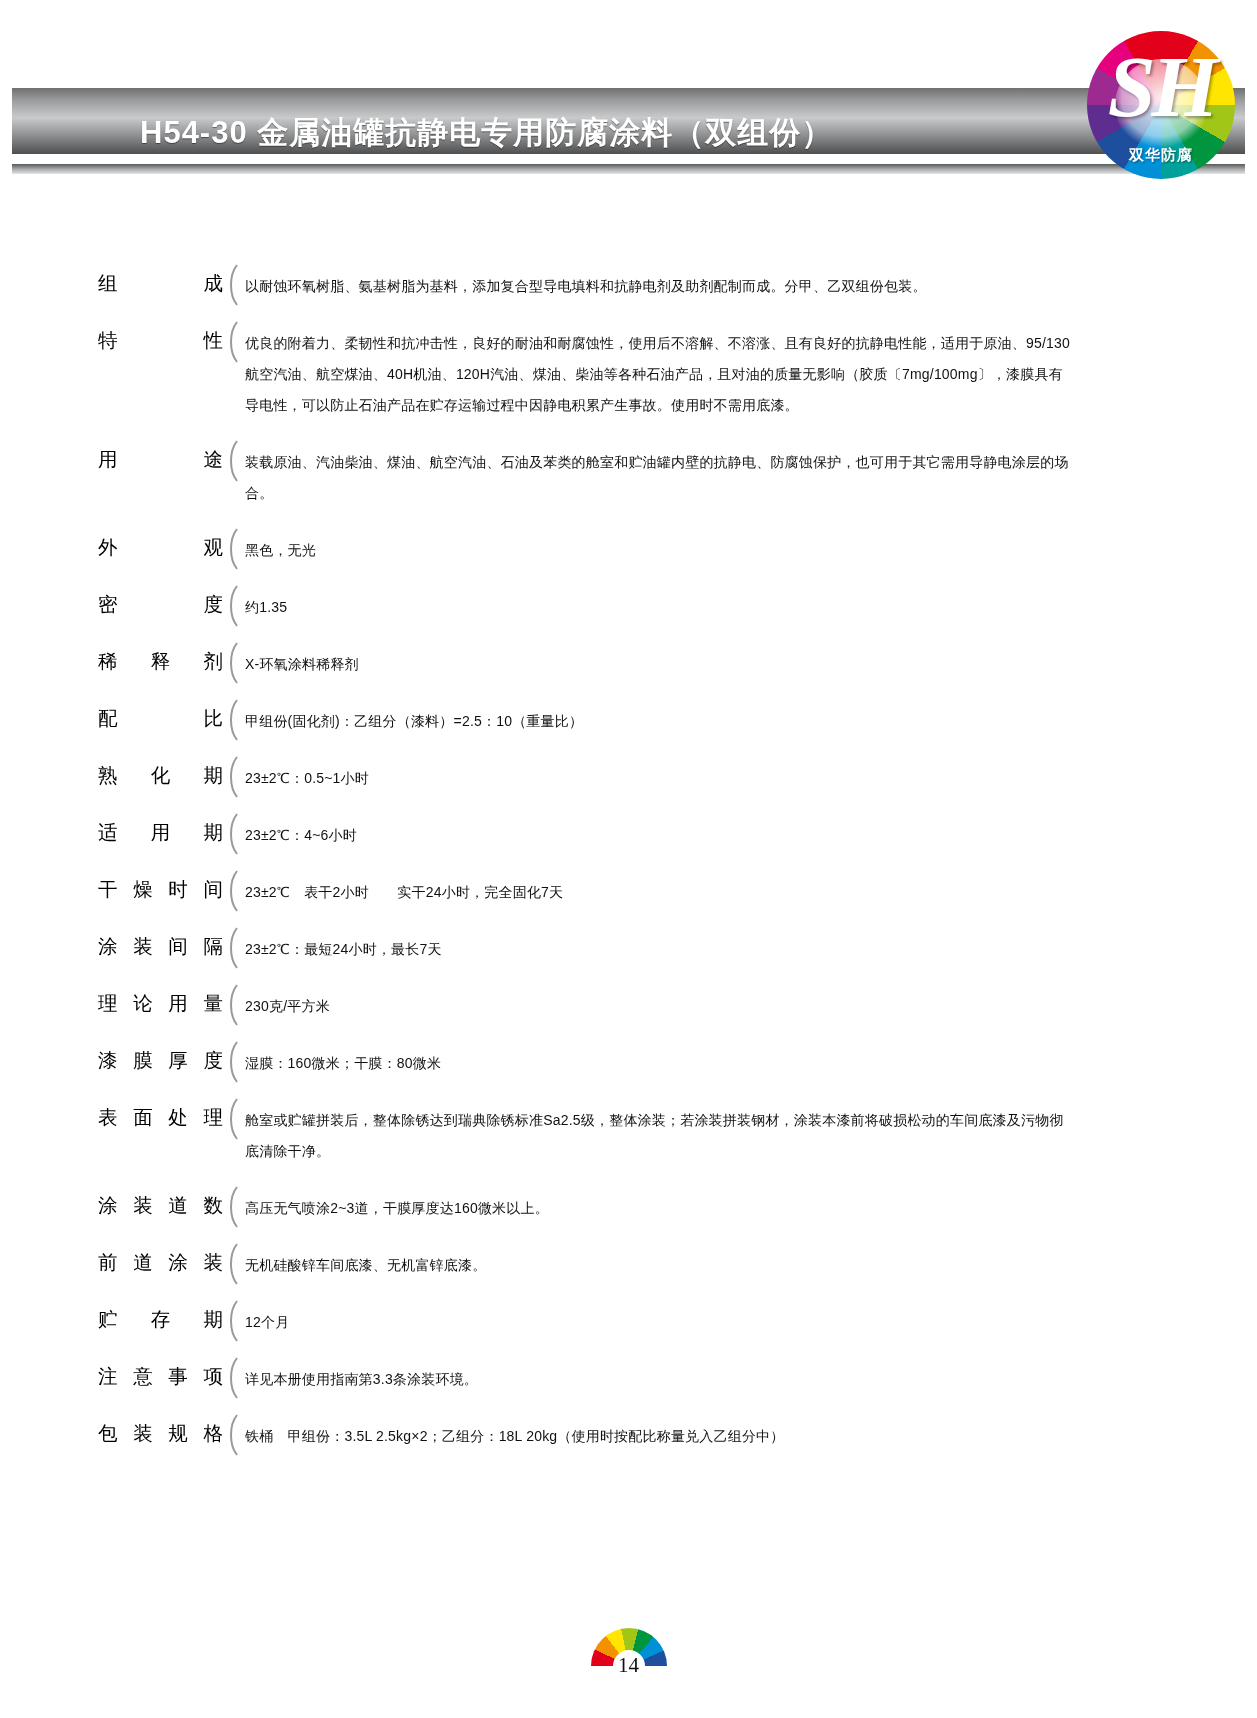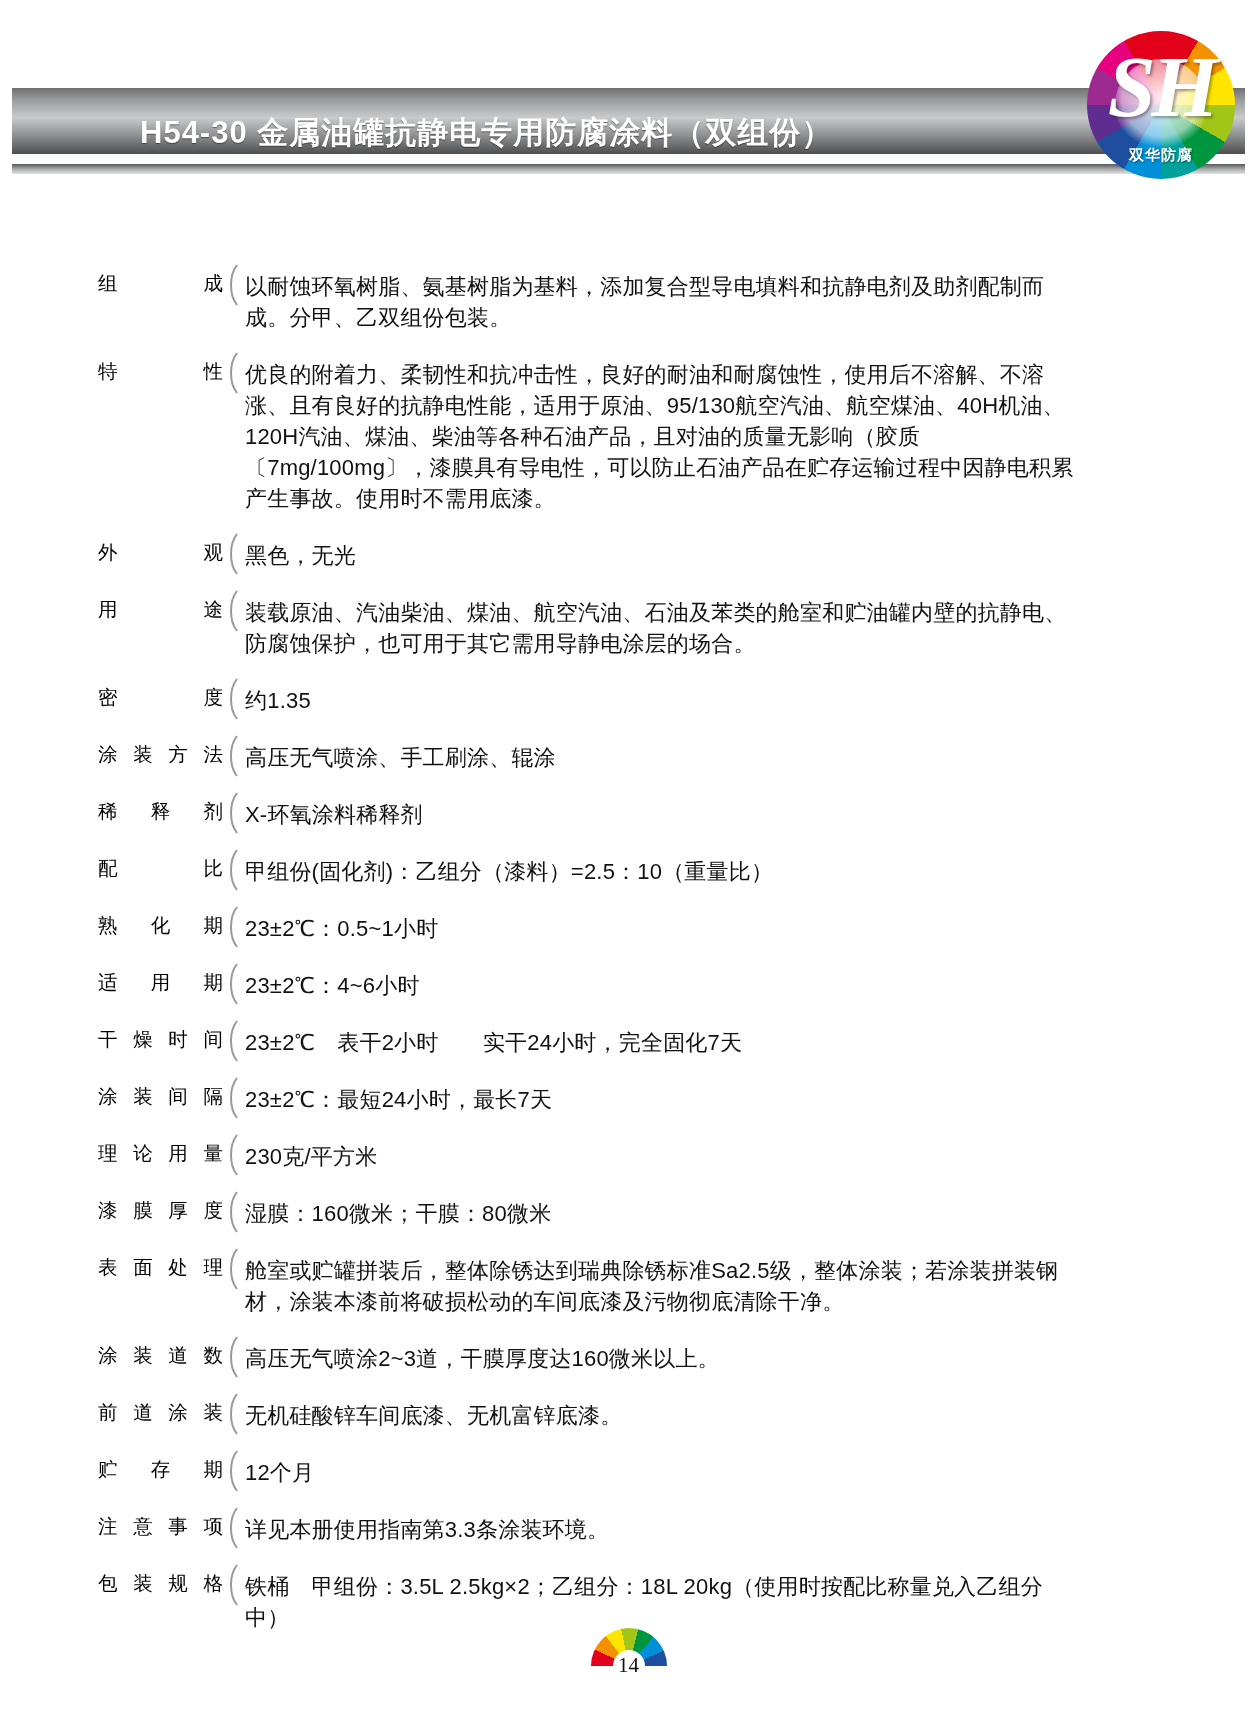--- a/index.html
+++ b/index.html
@@ -142,21 +142,21 @@
     position: relative;
     height: 34px;
     margin-top: -1px;
   }
   .brace svg {
     position: absolute;
     left: 0;
     top: -4px;
   }
   .value {
-    font-size: 22px;
+    font-size: 14px;
     color: #111111;
     line-height: 31px;
     max-width: 830px;
     padding-top: 3px;
     letter-spacing: .2px;
   }
 
   
   .footer {
     position: absolute;
@@ -235,54 +235,45 @@
     <div class="row">
       <div class="label">特　　性</div>
       <div class="brace">
         <svg width="22" height="44" viewBox="0 0 22 44">
           <path d="M14 2 C6 12, 6 32, 14 42" fill="none" stroke="#9a9a9a" stroke-width="2"></path>
         </svg>
       </div>
       <div class="value">优良的附着力、柔韧性和抗冲击性，良好的耐油和耐腐蚀性，使用后不溶解、不溶涨、且有良好的抗静电性能，适用于原油、95/130航空汽油、航空煤油、40H机油、120H汽油、煤油、柴油等各种石油产品，且对油的质量无影响（胶质〔7mg/100mg〕，漆膜具有导电性，可以防止石油产品在贮存运输过程中因静电积累产生事故。使用时不需用底漆。</div>
     </div>
     <div class="row">
+      <div class="label">用　　途</div>
+      <div class="brace">
+        <svg width="22" height="44" viewBox="0 0 22 44">
+          <path d="M14 2 C6 12, 6 32, 14 42" fill="none" stroke="#9a9a9a" stroke-width="2"></path>
+        </svg>
+      </div>
+      <div class="value">装载原油、汽油柴油、煤油、航空汽油、石油及苯类的舱室和贮油罐内壁的抗静电、防腐蚀保护，也可用于其它需用导静电涂层的场合。</div>
+    </div>
+    <div class="row">
       <div class="label">外　　观</div>
       <div class="brace">
         <svg width="22" height="44" viewBox="0 0 22 44">
           <path d="M14 2 C6 12, 6 32, 14 42" fill="none" stroke="#9a9a9a" stroke-width="2"></path>
         </svg>
       </div>
       <div class="value">黑色，无光</div>
     </div>
     <div class="row">
-      <div class="label">用　　途</div>
-      <div class="brace">
-        <svg width="22" height="44" viewBox="0 0 22 44">
-          <path d="M14 2 C6 12, 6 32, 14 42" fill="none" stroke="#9a9a9a" stroke-width="2"></path>
-        </svg>
-      </div>
-      <div class="value">装载原油、汽油柴油、煤油、航空汽油、石油及苯类的舱室和贮油罐内壁的抗静电、防腐蚀保护，也可用于其它需用导静电涂层的场合。</div>
-    </div>
-    <div class="row">
       <div class="label">密　　度</div>
       <div class="brace">
         <svg width="22" height="44" viewBox="0 0 22 44">
           <path d="M14 2 C6 12, 6 32, 14 42" fill="none" stroke="#9a9a9a" stroke-width="2"></path>
         </svg>
       </div>
       <div class="value">约1.35</div>
-    </div>
-    <div class="row">
-      <div class="label">涂装方法</div>
-      <div class="brace">
-        <svg width="22" height="44" viewBox="0 0 22 44">
-          <path d="M14 2 C6 12, 6 32, 14 42" fill="none" stroke="#9a9a9a" stroke-width="2"></path>
-        </svg>
-      </div>
-      <div class="value">高压无气喷涂、手工刷涂、辊涂</div>
     </div>
     <div class="row">
       <div class="label">稀 释 剂</div>
       <div class="brace">
         <svg width="22" height="44" viewBox="0 0 22 44">
           <path d="M14 2 C6 12, 6 32, 14 42" fill="none" stroke="#9a9a9a" stroke-width="2"></path>
         </svg>
       </div>
       <div class="value">X-环氧涂料稀释剂</div>
     </div>

